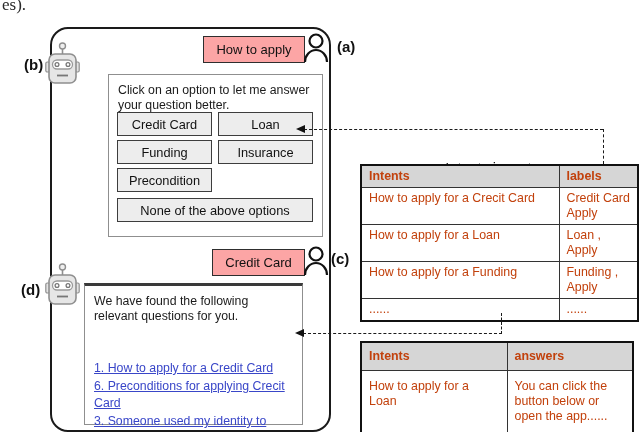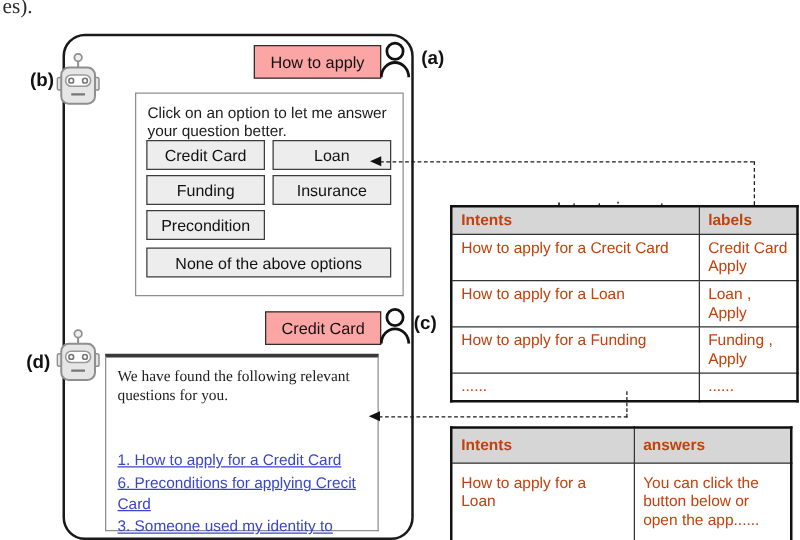--- a/index.html
+++ b/index.html
@@ -101,21 +101,21 @@
   <rect x="0.8" y="21" width="4" height="10" rx="1.5" fill="#e4e4e4" stroke="#8f8f8f" stroke-width="1.2"></rect>
   <rect x="30.2" y="21" width="4" height="10" rx="1.5" fill="#e4e4e4" stroke="#8f8f8f" stroke-width="1.2"></rect>
   <rect x="4" y="13" width="27" height="29" rx="6" fill="#e6e6e6" stroke="#8f8f8f" stroke-width="1.6"></rect>
   <rect x="7.5" y="19" width="20" height="9" rx="4.5" fill="#fff" stroke="#9a9a9a" stroke-width="1.3"></rect>
   <circle cx="12" cy="23.5" r="1.9" fill="none" stroke="#777" stroke-width="1.3"></circle>
   <circle cx="23" cy="23.5" r="1.9" fill="none" stroke="#777" stroke-width="1.3"></circle>
   <line x1="12" y1="34.5" x2="23" y2="34.5" stroke="#777" stroke-width="1.8"></line>
 </svg>
 
 <div class="abs bot-box second" style="left:84px;top:283px;width:219px;height:142px;">
-  <div class="bot-text" style="position:absolute;left:9px;top:8px;width:198px;font-family:Liberation Serif, serif;">We have found the following relevant questions for you.</div>
+  <div class="bot-text" style="position:absolute;left:9px;top:8px;width:198px;">We have found the following relevant questions for you.</div>
   <div class="abs" style="left:9px;top:50px;width:200px;margin-top:23px;">
     <a class="link">1. How to apply for a Credit Card</a>
     <a class="link">6. Preconditions for applying Crecit Card</a>
     <a class="link">3. Someone used my identity to open a Credit Card</a>
   </div>
 </div>
 
 <div class="abs inv-title" style="left:360px;top:160px;width:277px;">Intents inventory</div>
 
 <table class="abs dtable" style="left:360px;top:164px;width:277px;">

